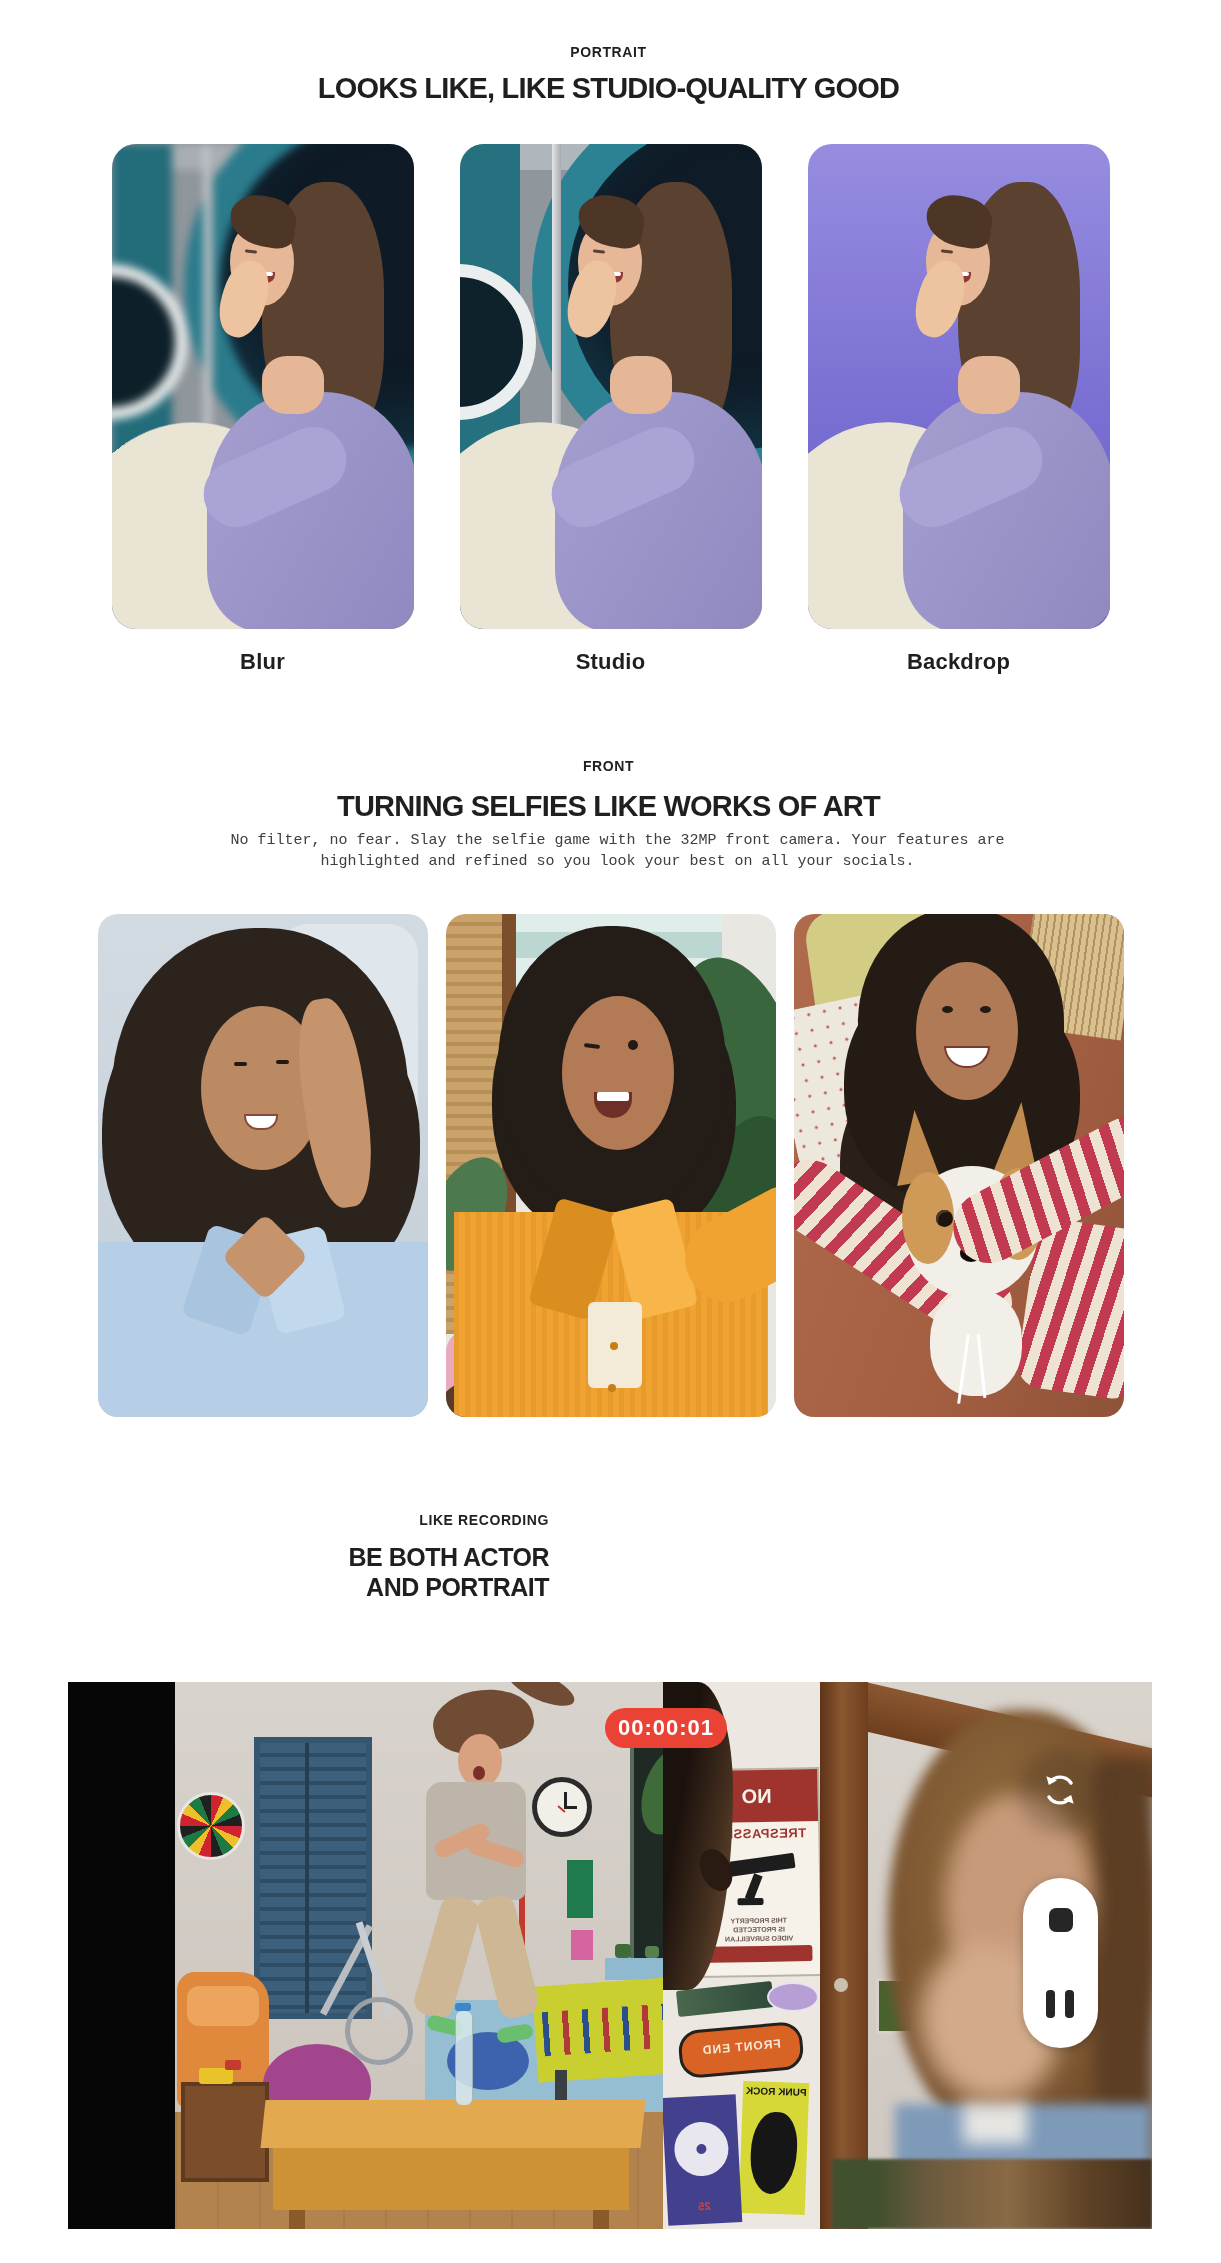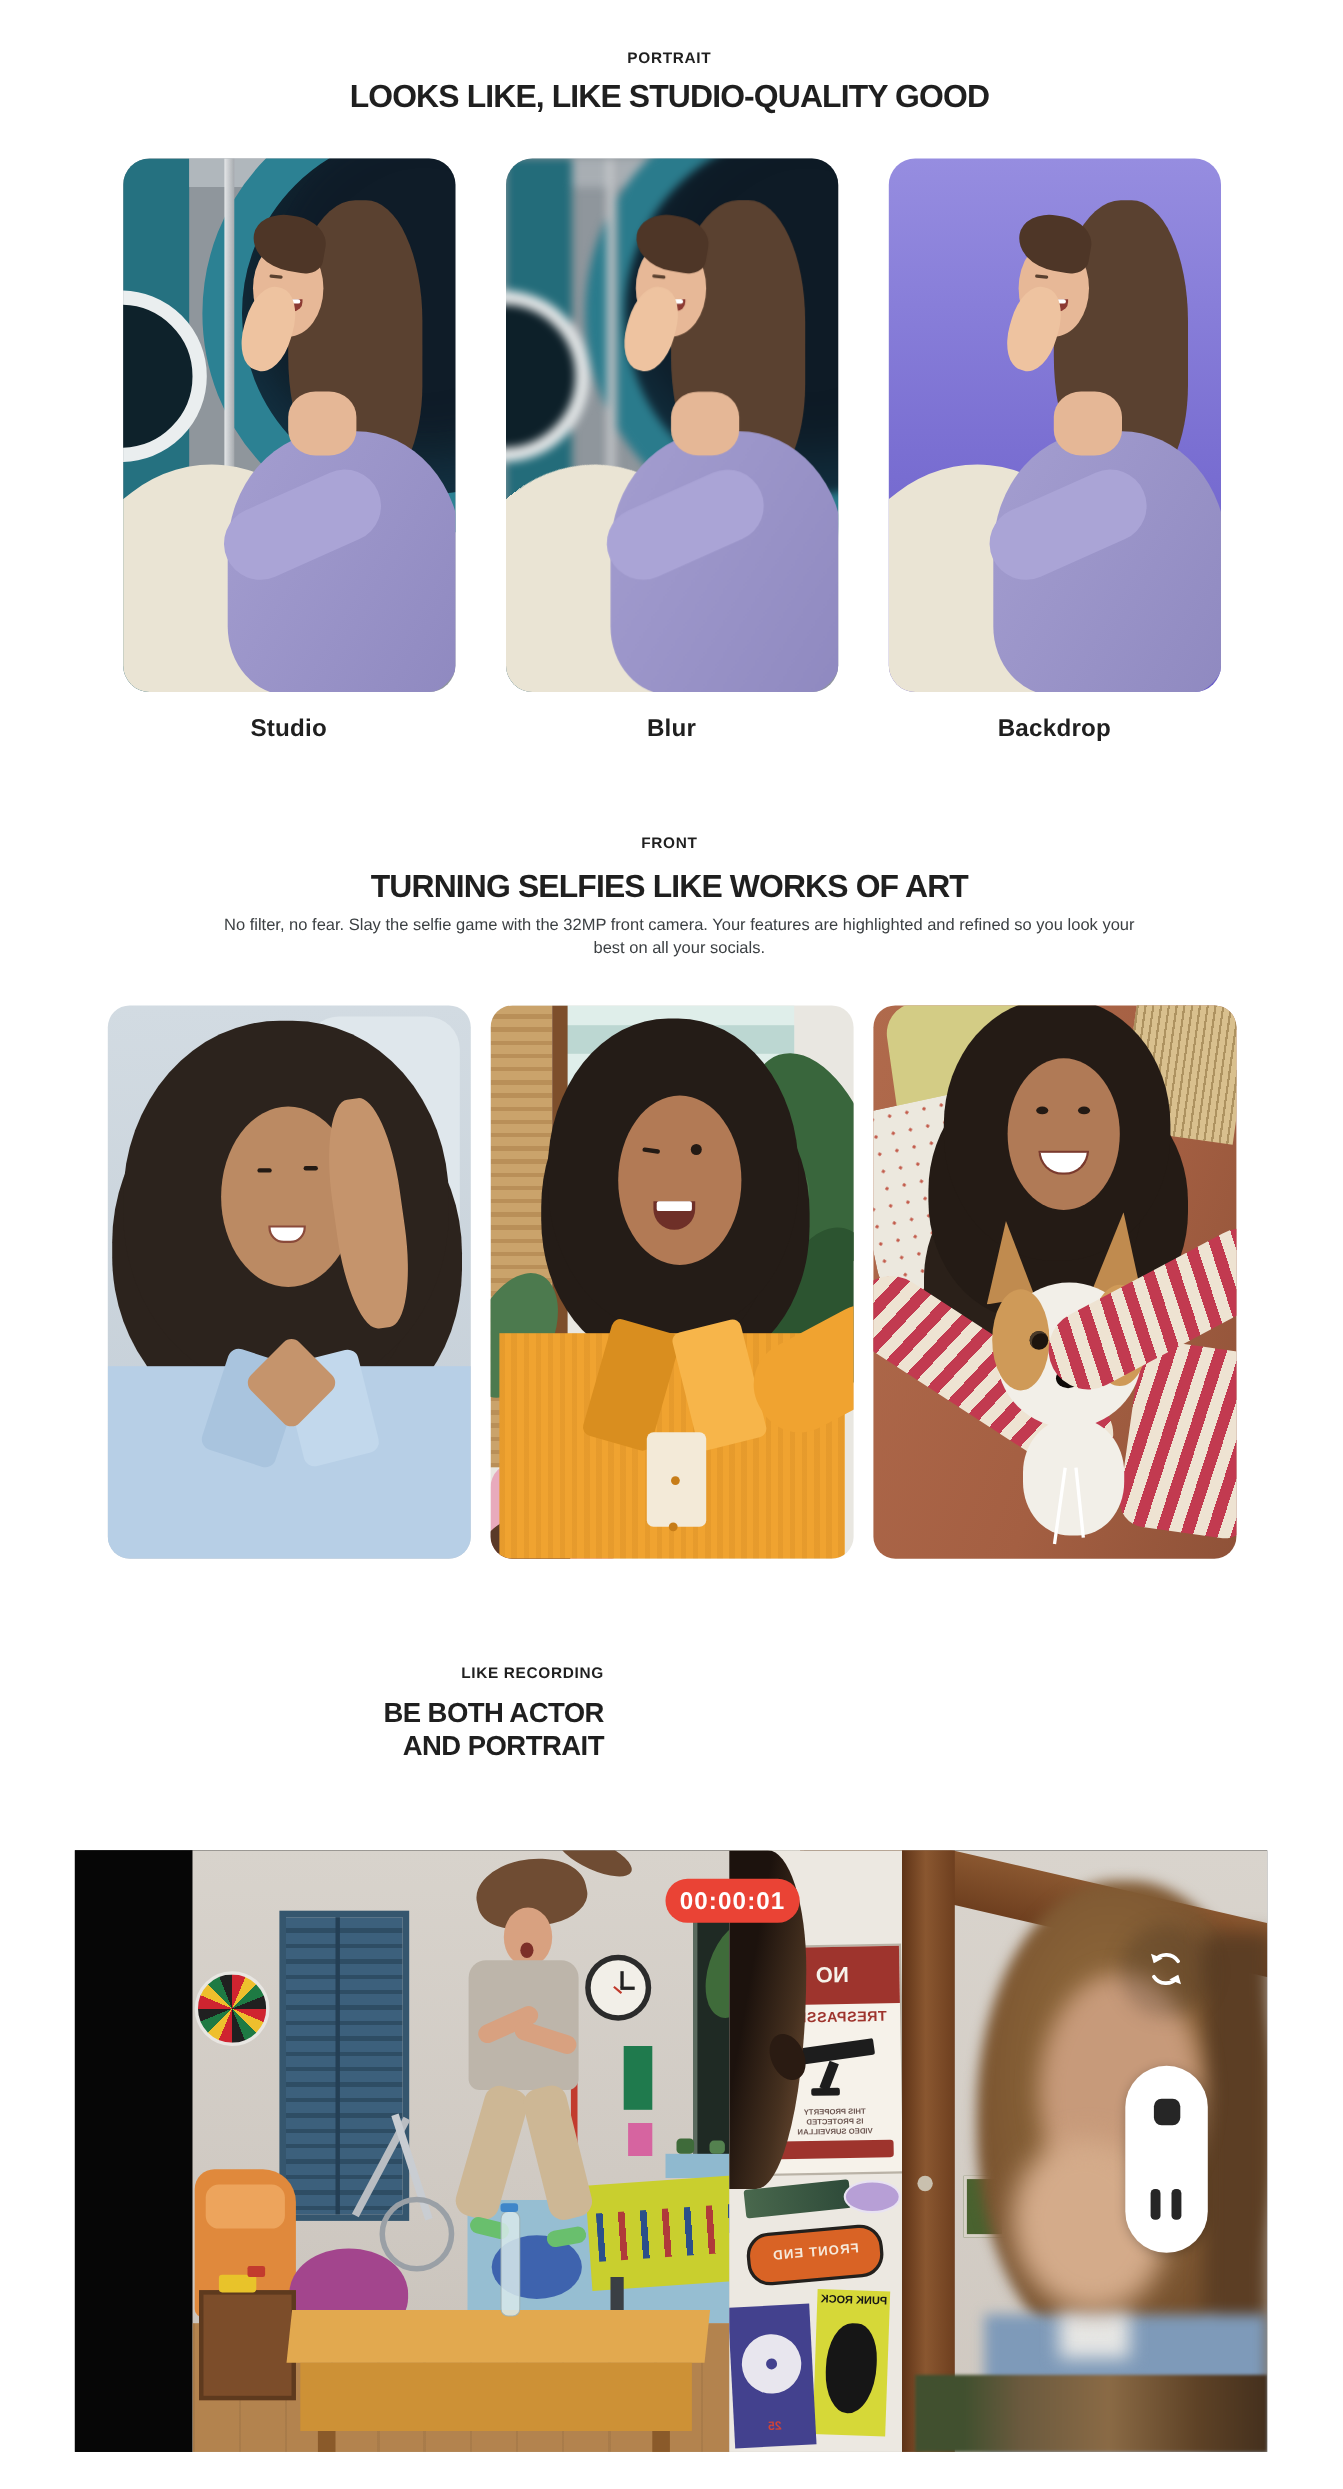--- a/index.html
+++ b/index.html
@@ -236,20 +236,45 @@
 </head>
 <body>
 
 <div class="page">
 
   <div class="center eyebrow" style="top:44px;">PORTRAIT</div>
   <h2 class="center h2" style="top:72px;">LOOKS LIKE, LIKE STUDIO-QUALITY GOOD</h2>
 
   <div class="gal gal-portrait">
     <figure class="pcard">
+      <div class="pimg blur-variant">
+        <div class="l-layers">
+          <div class="ab l-teal"></div>
+          <div class="ab l-ph-left"></div>
+          <div class="ab l-topband"></div>
+          <div class="ab l-ph"></div>
+          <div class="ab l-streak"></div>
+          <div class="ab l-pole"></div>
+        </div>
+        <div class="ab f-knee"></div>
+        <div class="ab f-hairback"></div>
+        <div class="ab f-body"></div>
+        <div class="ab f-neck"></div>
+        <div class="ab f-face"></div>
+        <div class="ab f-fringe"></div>
+        <div class="ab f-eye"></div>
+        <div class="ab f-mouth"></div>
+        <div class="ab f-teeth"></div>
+        <div class="ab f-sleeve"></div>
+        <div class="ab f-hand"></div>
+      </div>
+      <figcaption class="pcap">Blur</figcaption>
+    </figure>
+
+    <figure class="pcard">
       <div class="pimg studio-variant">
         <div class="l-layers">
           <div class="ab l-teal"></div>
           <div class="ab l-ph-left"></div>
           <div class="ab l-topband"></div>
           <div class="ab l-ph"></div>
           <div class="ab l-streak"></div>
           <div class="ab l-pole"></div>
         </div>
         <div class="ab f-knee"></div>
@@ -261,66 +286,41 @@
         <div class="ab f-eye"></div>
         <div class="ab f-mouth"></div>
         <div class="ab f-teeth"></div>
         <div class="ab f-sleeve"></div>
         <div class="ab f-hand"></div>
       </div>
       <figcaption class="pcap">Studio</figcaption>
     </figure>
 
     <figure class="pcard">
-      <div class="pimg blur-variant">
-        <div class="l-layers">
-          <div class="ab l-teal"></div>
-          <div class="ab l-ph-left"></div>
-          <div class="ab l-topband"></div>
-          <div class="ab l-ph"></div>
-          <div class="ab l-streak"></div>
-          <div class="ab l-pole"></div>
-        </div>
-        <div class="ab f-knee"></div>
-        <div class="ab f-hairback"></div>
-        <div class="ab f-body"></div>
-        <div class="ab f-neck"></div>
-        <div class="ab f-face"></div>
-        <div class="ab f-fringe"></div>
-        <div class="ab f-eye"></div>
-        <div class="ab f-mouth"></div>
-        <div class="ab f-teeth"></div>
-        <div class="ab f-sleeve"></div>
-        <div class="ab f-hand"></div>
-      </div>
-      <figcaption class="pcap">Blur</figcaption>
-    </figure>
-
-    <figure class="pcard">
       <div class="pimg scene-backdrop">
         <div class="ab b-chair"></div>
         <div class="ab f-knee"></div>
         <div class="ab f-hairback"></div>
         <div class="ab f-body"></div>
         <div class="ab f-neck"></div>
         <div class="ab f-face"></div>
         <div class="ab f-fringe"></div>
         <div class="ab f-eye"></div>
         <div class="ab f-mouth"></div>
         <div class="ab f-teeth"></div>
         <div class="ab f-sleeve"></div>
         <div class="ab f-hand"></div>
       </div>
       <figcaption class="pcap">Backdrop</figcaption>
     </figure>
   </div>
 
   <div class="center eyebrow" style="top:758px;">FRONT</div>
   <h2 class="center h2" style="top:790px;">TURNING SELFIES LIKE WORKS OF ART</h2>
-  <div class="center body-copy" style="top:830px;left:200px;right:186px;">No filter, no fear. Slay the selfie game with the 32MP front camera. Your features are highlighted and refined so you look your best on all your socials.</div>
+  <div class="center body-copy" style="top:830px;left:200px;right:186px;font-family:Liberation Mono, monospace;">No filter, no fear. Slay the selfie game with the 32MP front camera. Your features are highlighted and refined so you look your best on all your socials.</div>
 
   <div class="gal gal-selfie">
     <div class="simg scene-s1">
       <div class="ab s1-glow"></div>
       <div class="ab s1-hair"></div>
       <div class="ab s1-shirt"></div>
       <div class="ab s1-col1"></div>
       <div class="ab s1-col2"></div>
       <div class="ab s1-chest"></div>
       <div class="ab s1-face"></div>

